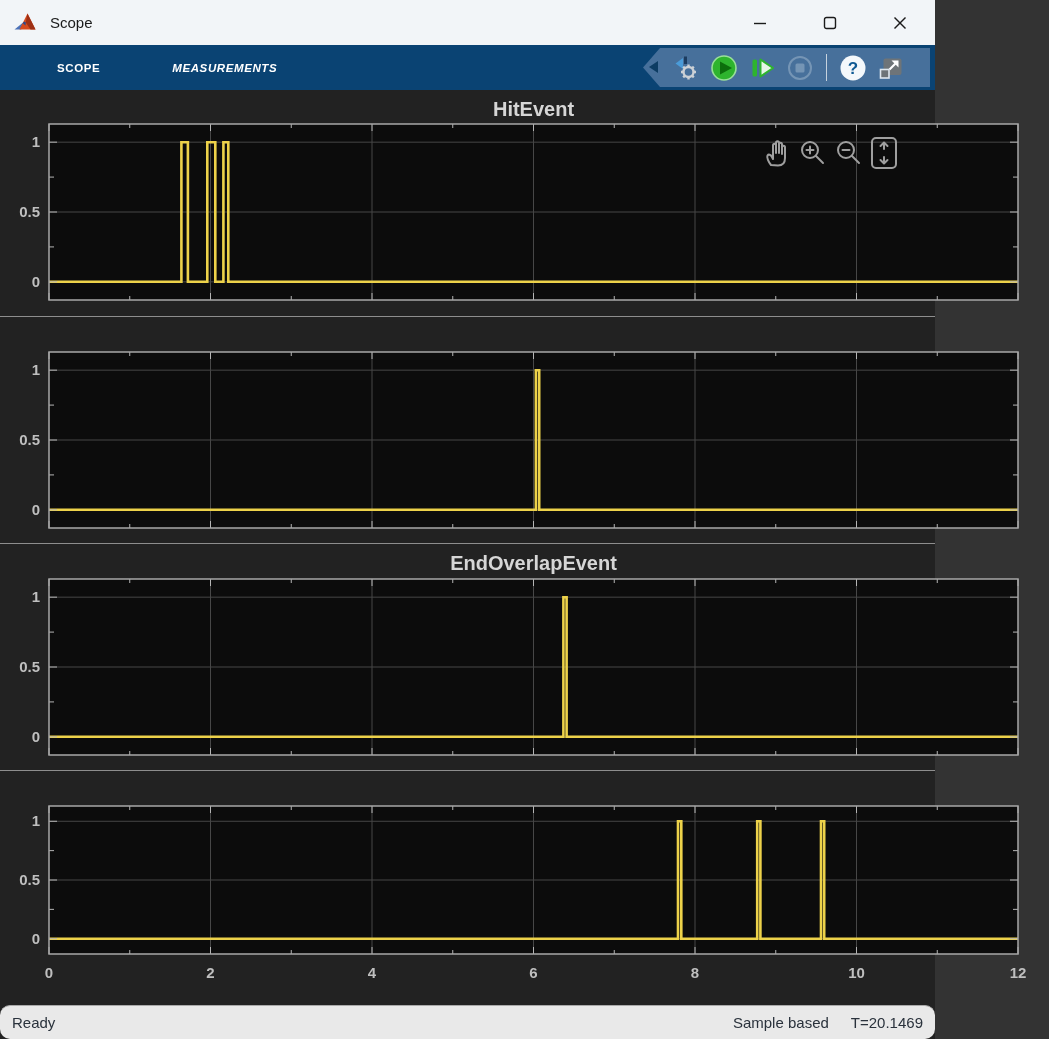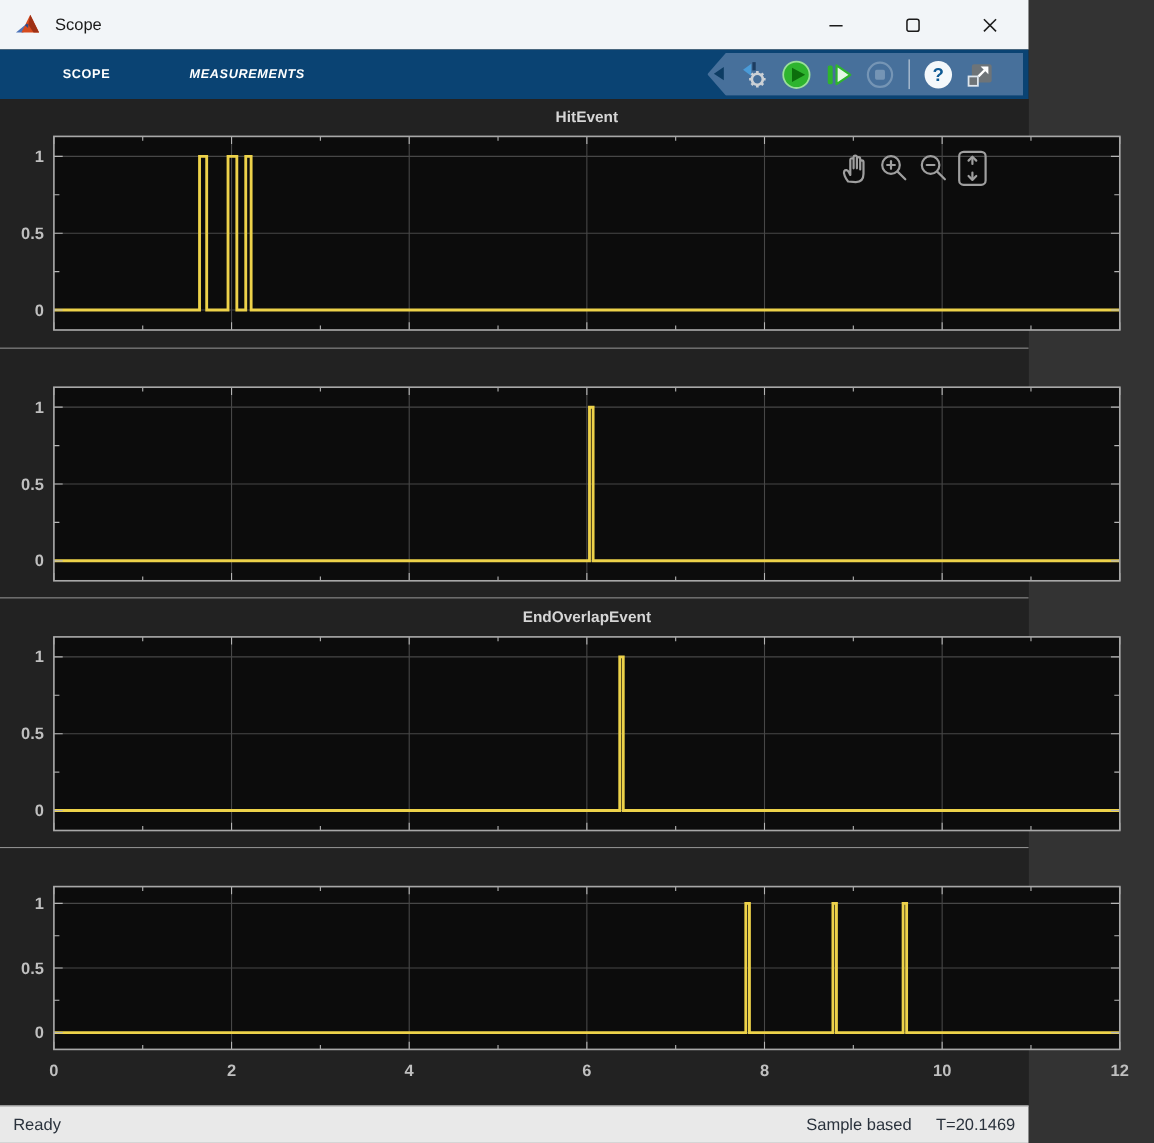--- a/index.html
+++ b/index.html
@@ -31,32 +31,32 @@
 
   
   .panels { flex:0 0 auto; height:915px; background:#222222; display:flex; flex-direction:column; }
   .panel { position:relative; background:#222222; }
   .panel + .panel { border-top:1px solid #8e8e8e; }
   .panel.p0 { height:226px; }
   .panel.p1 { height:227px; }
   .panel.p2 { height:227px; }
   .panel.p3 { height:232px; }
   .plot-title { position:absolute; top:8px; left:49px; width:969px; text-align:center;
-    color:#d6d6d6; font-size:14px; font-weight:bold; }
+    color:#d6d6d6; font-size:20px; font-weight:bold; }
   .plot-svg { position:absolute; left:0; top:0; }
   .axlab { font-family:"Liberation Sans",sans-serif; font-size:15px; font-weight:bold; fill:#bfbfbf; }
 
   
   .hover-tools { position:absolute; top:44px; right:34px; display:flex; gap:2px; }
   .htool { width:34px; height:38px; display:flex; align-items:center; justify-content:center; cursor:pointer; }
   .htool svg { stroke:#9f9f9f; fill:none; stroke-width:2; stroke-linecap:round; stroke-linejoin:round; }
 
   
   .statusbar { flex:1; background:#e9e9e9; border-top:1px solid #aaaaaa; display:flex; align-items:center;
-    font-size:15px; color:#2a323c; padding:0 12px; }
+    font-size:15px; color:#2a323c; padding:0 12px;border-radius:10px; }
   .sb-right { margin-left:auto; display:flex; gap:22px; }
 </style>
 </head>
 <body>
 
 <div class="window">
 
   <div class="titlebar">
     <svg class="app-logo" viewBox="0 0 26 26">
       <polygon points="1.5,19.5 9.5,13 12.5,15.5 8,19.5" fill="#4b72b8"></polygon>

